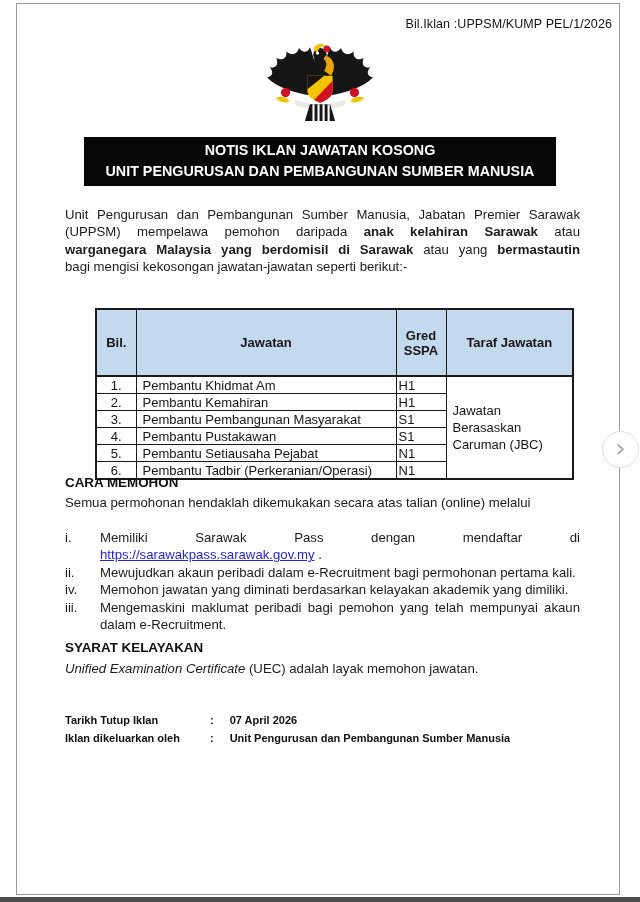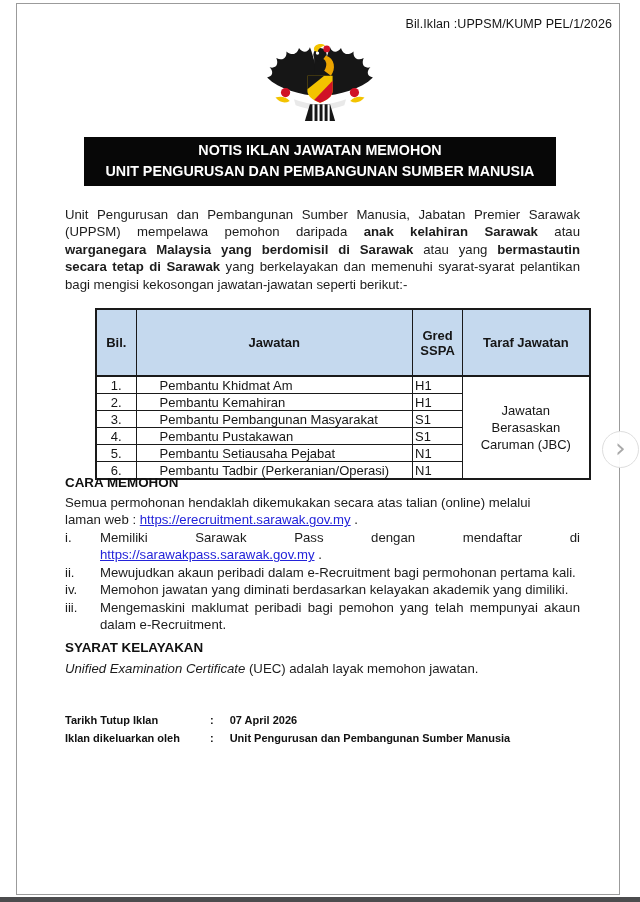--- a/index.html
+++ b/index.html
@@ -34,27 +34,27 @@
   a.doclink{color:#2323d9;text-decoration:underline;cursor:pointer}
   #vac-table{
     position:absolute;left:95px;top:308px;border-collapse:collapse;
     font-size:13px;color:#161616;border:2px solid #1a1a1a;table-layout:fixed;
   }
   #vac-table th{
     background:#c5d9ee;border:1.5px solid #1a1a1a;border-bottom:2px solid #1a1a1a;
     font-weight:bold;height:33px;padding:16px 2px;font-size:13px;line-height:15px;
   }
   #vac-table td{
-    border:1px solid #1a1a1a;height:16px;line-height:15px;padding:0 23px;
+    border:1px solid #1a1a1a;height:16px;line-height:15px;padding:0 6px;
     overflow:hidden;white-space:nowrap;
   }
   #vac-table td.num-cell{text-align:center;padding:0 2px}
   #vac-table td.gred-cell{text-align:left;padding:0 2px}
   #vac-table td.taraf-cell{
-    text-align:center;vertical-align:middle;white-space:normal;line-height:17px;padding:0 6px;
+    text-align:left;vertical-align:middle;white-space:normal;line-height:17px;padding:0 6px;
   }
   #footer{position:absolute;left:65px;top:712px;font-size:11px;font-weight:bold;color:#111}
   .f-row{display:flex;line-height:17.8px}
   .f-label{width:145px;flex:none}
   .f-colon{flex:none}
   .f-value{margin-left:16px}
   .next-btn{
     position:absolute;left:602px;top:431px;width:37px;height:37px;border-radius:50%;
     background:rgba(255,255,255,.95);border:1px solid #dedede;box-sizing:border-box;
     color:#a9a9a9;font-size:27px;line-height:32px;text-align:center;cursor:pointer;
@@ -93,29 +93,28 @@
     <g fill="#ffffff">
       <rect x="66" y="74" width="2.5" height="20"></rect>
       <rect x="72" y="74" width="2.5" height="20"></rect>
       <rect x="78" y="74" width="2.5" height="20"></rect>
       <rect x="84" y="74" width="2.5" height="20"></rect>
     </g>
   </svg>
 </div>
 
 <div class="banner">
-  <div>NOTIS IKLAN JAWATAN MEMOHON</div>
+  <div>NOTIS IKLAN JAWATAN KOSONG</div>
   <div>UNIT PENGURUSAN DAN PEMBANGUNAN SUMBER MANUSIA</div>
 </div>
 
 <div class="block" id="intro">
     <div class="jline"><span>Unit Pengurusan dan Pembangunan Sumber Manusia, Jabatan Premier Sarawak</span></div>
     <div class="jline"><span>(UPPSM) mempelawa pemohon daripada </span><span style="font-weight: bold;">anak kelahiran Sarawak</span><span> atau</span></div>
     <div class="jline"><span style="font-weight: bold;">warganegara Malaysia yang berdomisil di Sarawak</span><span> atau yang </span><span style="font-weight: bold;">bermastautin</span></div>
-    <div class="jline"><span style="font-weight: bold;">secara tetap di Sarawak</span><span> yang berkelayakan dan memenuhi syarat-syarat pelantikan</span></div>
     <div><span>bagi mengisi kekosongan jawatan-jawatan seperti berikut:-</span></div>
   </div>
 
 <table id="vac-table">
   <colgroup id="vac-cols">
       <col style="width: 40px;">
       <col style="width: 260px;">
       <col style="width: 50px;">
       <col style="width: 127px;">
     </colgroup>
@@ -158,21 +157,20 @@
         <td class="num-cell">6.</td>
         <td>Pembantu Tadbir (Perkeranian/Operasi)</td>
         <td class="gred-cell">N1</td>
       </tr>
     </tbody>
 </table>
 
 <div class="sec-head" id="cara-head">CARA MEMOHON</div>
 <div class="block" id="cara-intro">
     <div><span>Semua permohonan hendaklah dikemukakan secara atas talian (online) melalui</span></div>
-    <div><span>laman web : </span><a href="#" class="doclink">https://erecruitment.sarawak.gov.my</a><span> .</span></div>
   </div>
 <div class="block" id="cara-items">
     <div class="item">
       <span class="item-num">i.</span>
       <div class="item-body">
         <div class="jline"><span>Memiliki Sarawak Pass dengan mendaftar di</span></div>
         <div><a href="#" class="doclink">https://sarawakpass.sarawak.gov.my</a><span> .</span></div>
       </div>
     </div>
     <div class="item">

